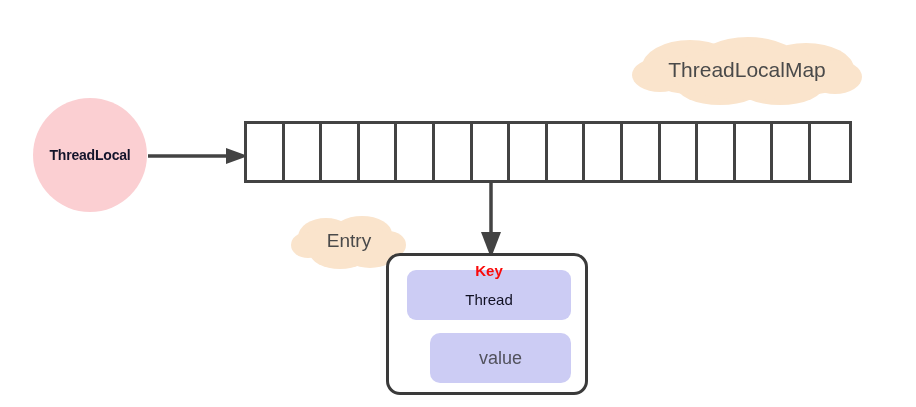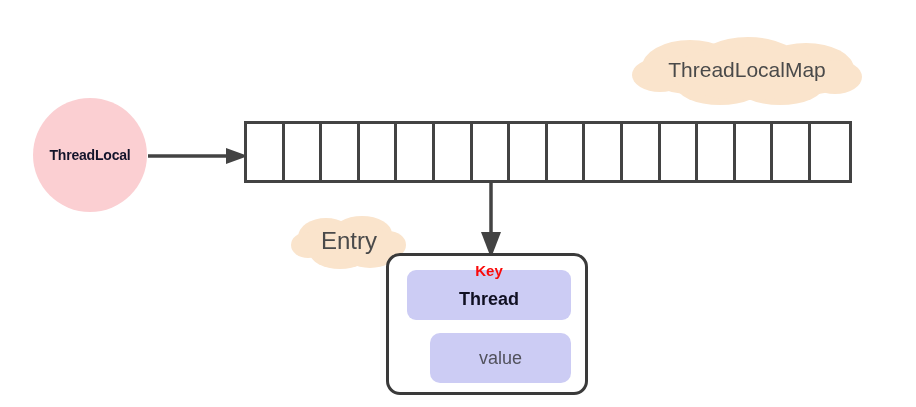--- a/index.html
+++ b/index.html
@@ -101,21 +101,21 @@
   }
   #entry-cloud .cloud-text {
     position: absolute;
     left: 0;
     top: 0;
     width: 118px;
     height: 64px;
     display: flex;
     align-items: center;
     justify-content: center;
-    font-size: 24px;
+    font-size: 19px;
     color: #4a4a4a;
     white-space: nowrap;
   }
 
   
   #arrow-map-to-entry {
     position: absolute;
     left: 478px;
     top: 180px;
     width: 26px;
@@ -140,22 +140,22 @@
     top: 14px;
     width: 164px;
     height: 50px;
     background: #ccccf4;
     border-radius: 9px;
     display: flex;
     align-items: center;
     justify-content: center;
   }
   #key-slot .thread-label {
-    font-size: 18px;
-    font-weight: bold;
+    font-size: 15px;
+    font-weight: normal;
     color: #101022;
     margin-top: 9px;
   }
   #key-caption {
     position: absolute;
     left: 18px;
     top: 6px;
     width: 164px;
     text-align: center;
     font-size: 15px;

